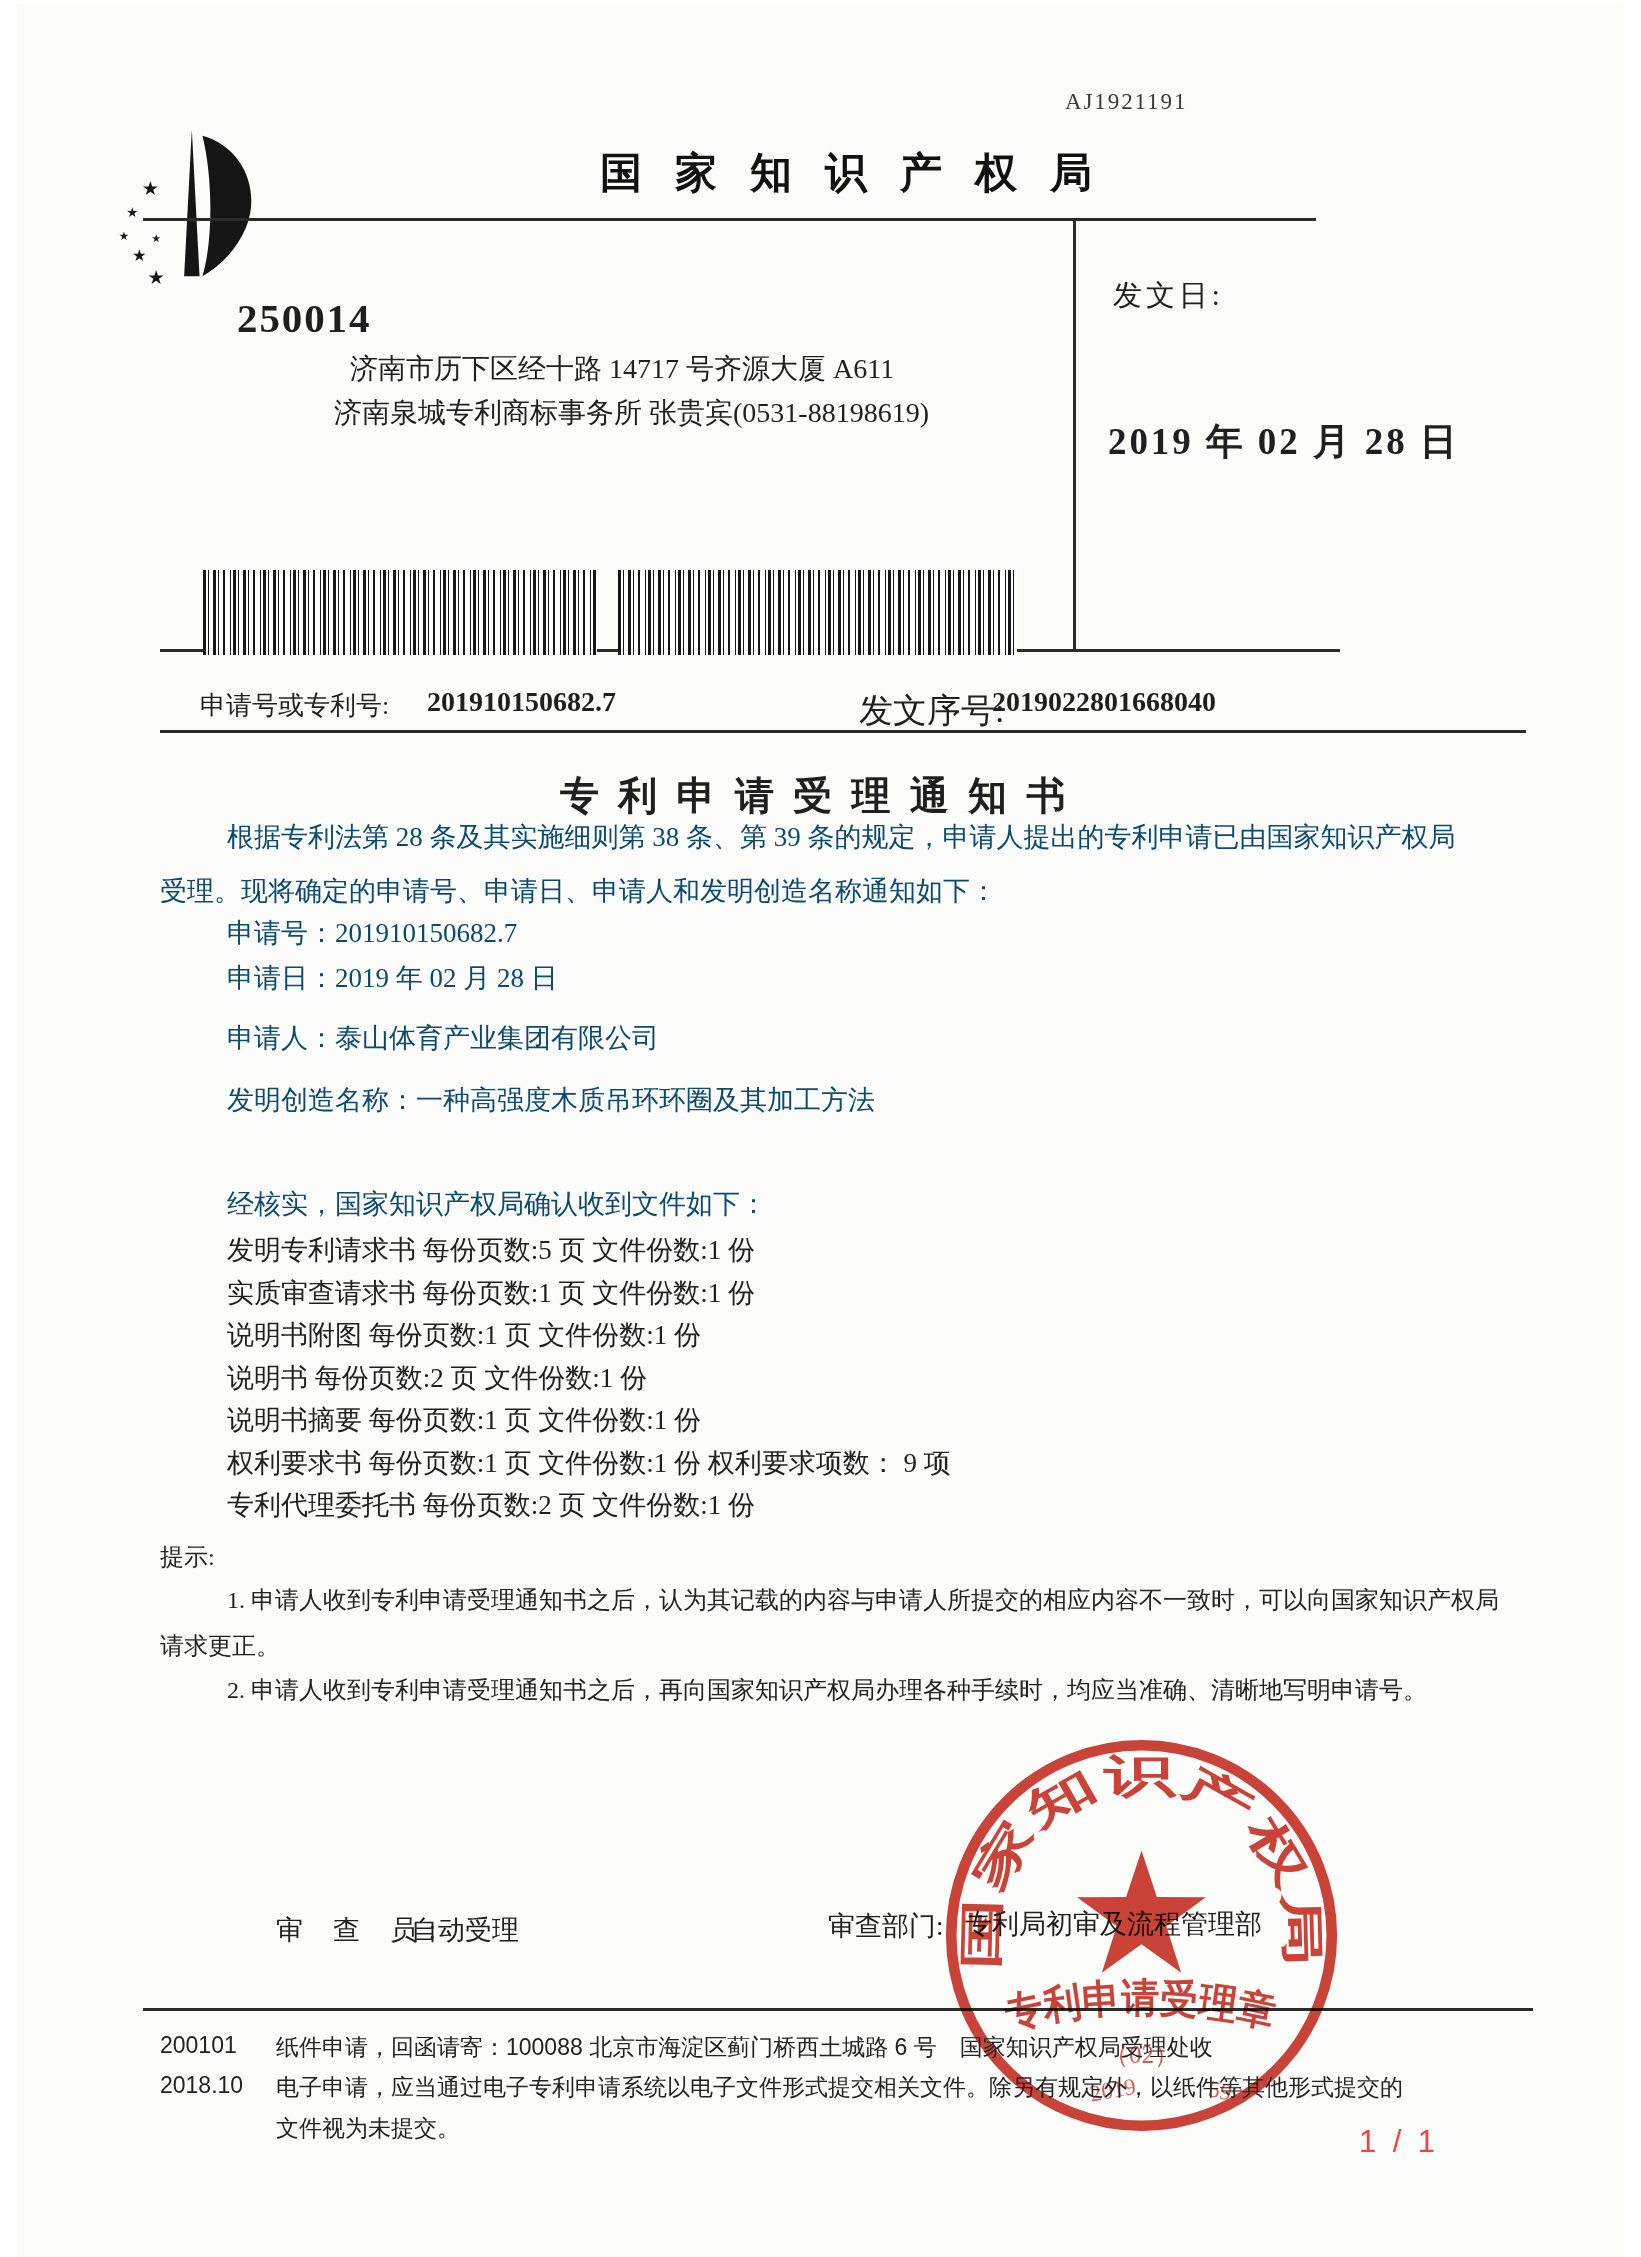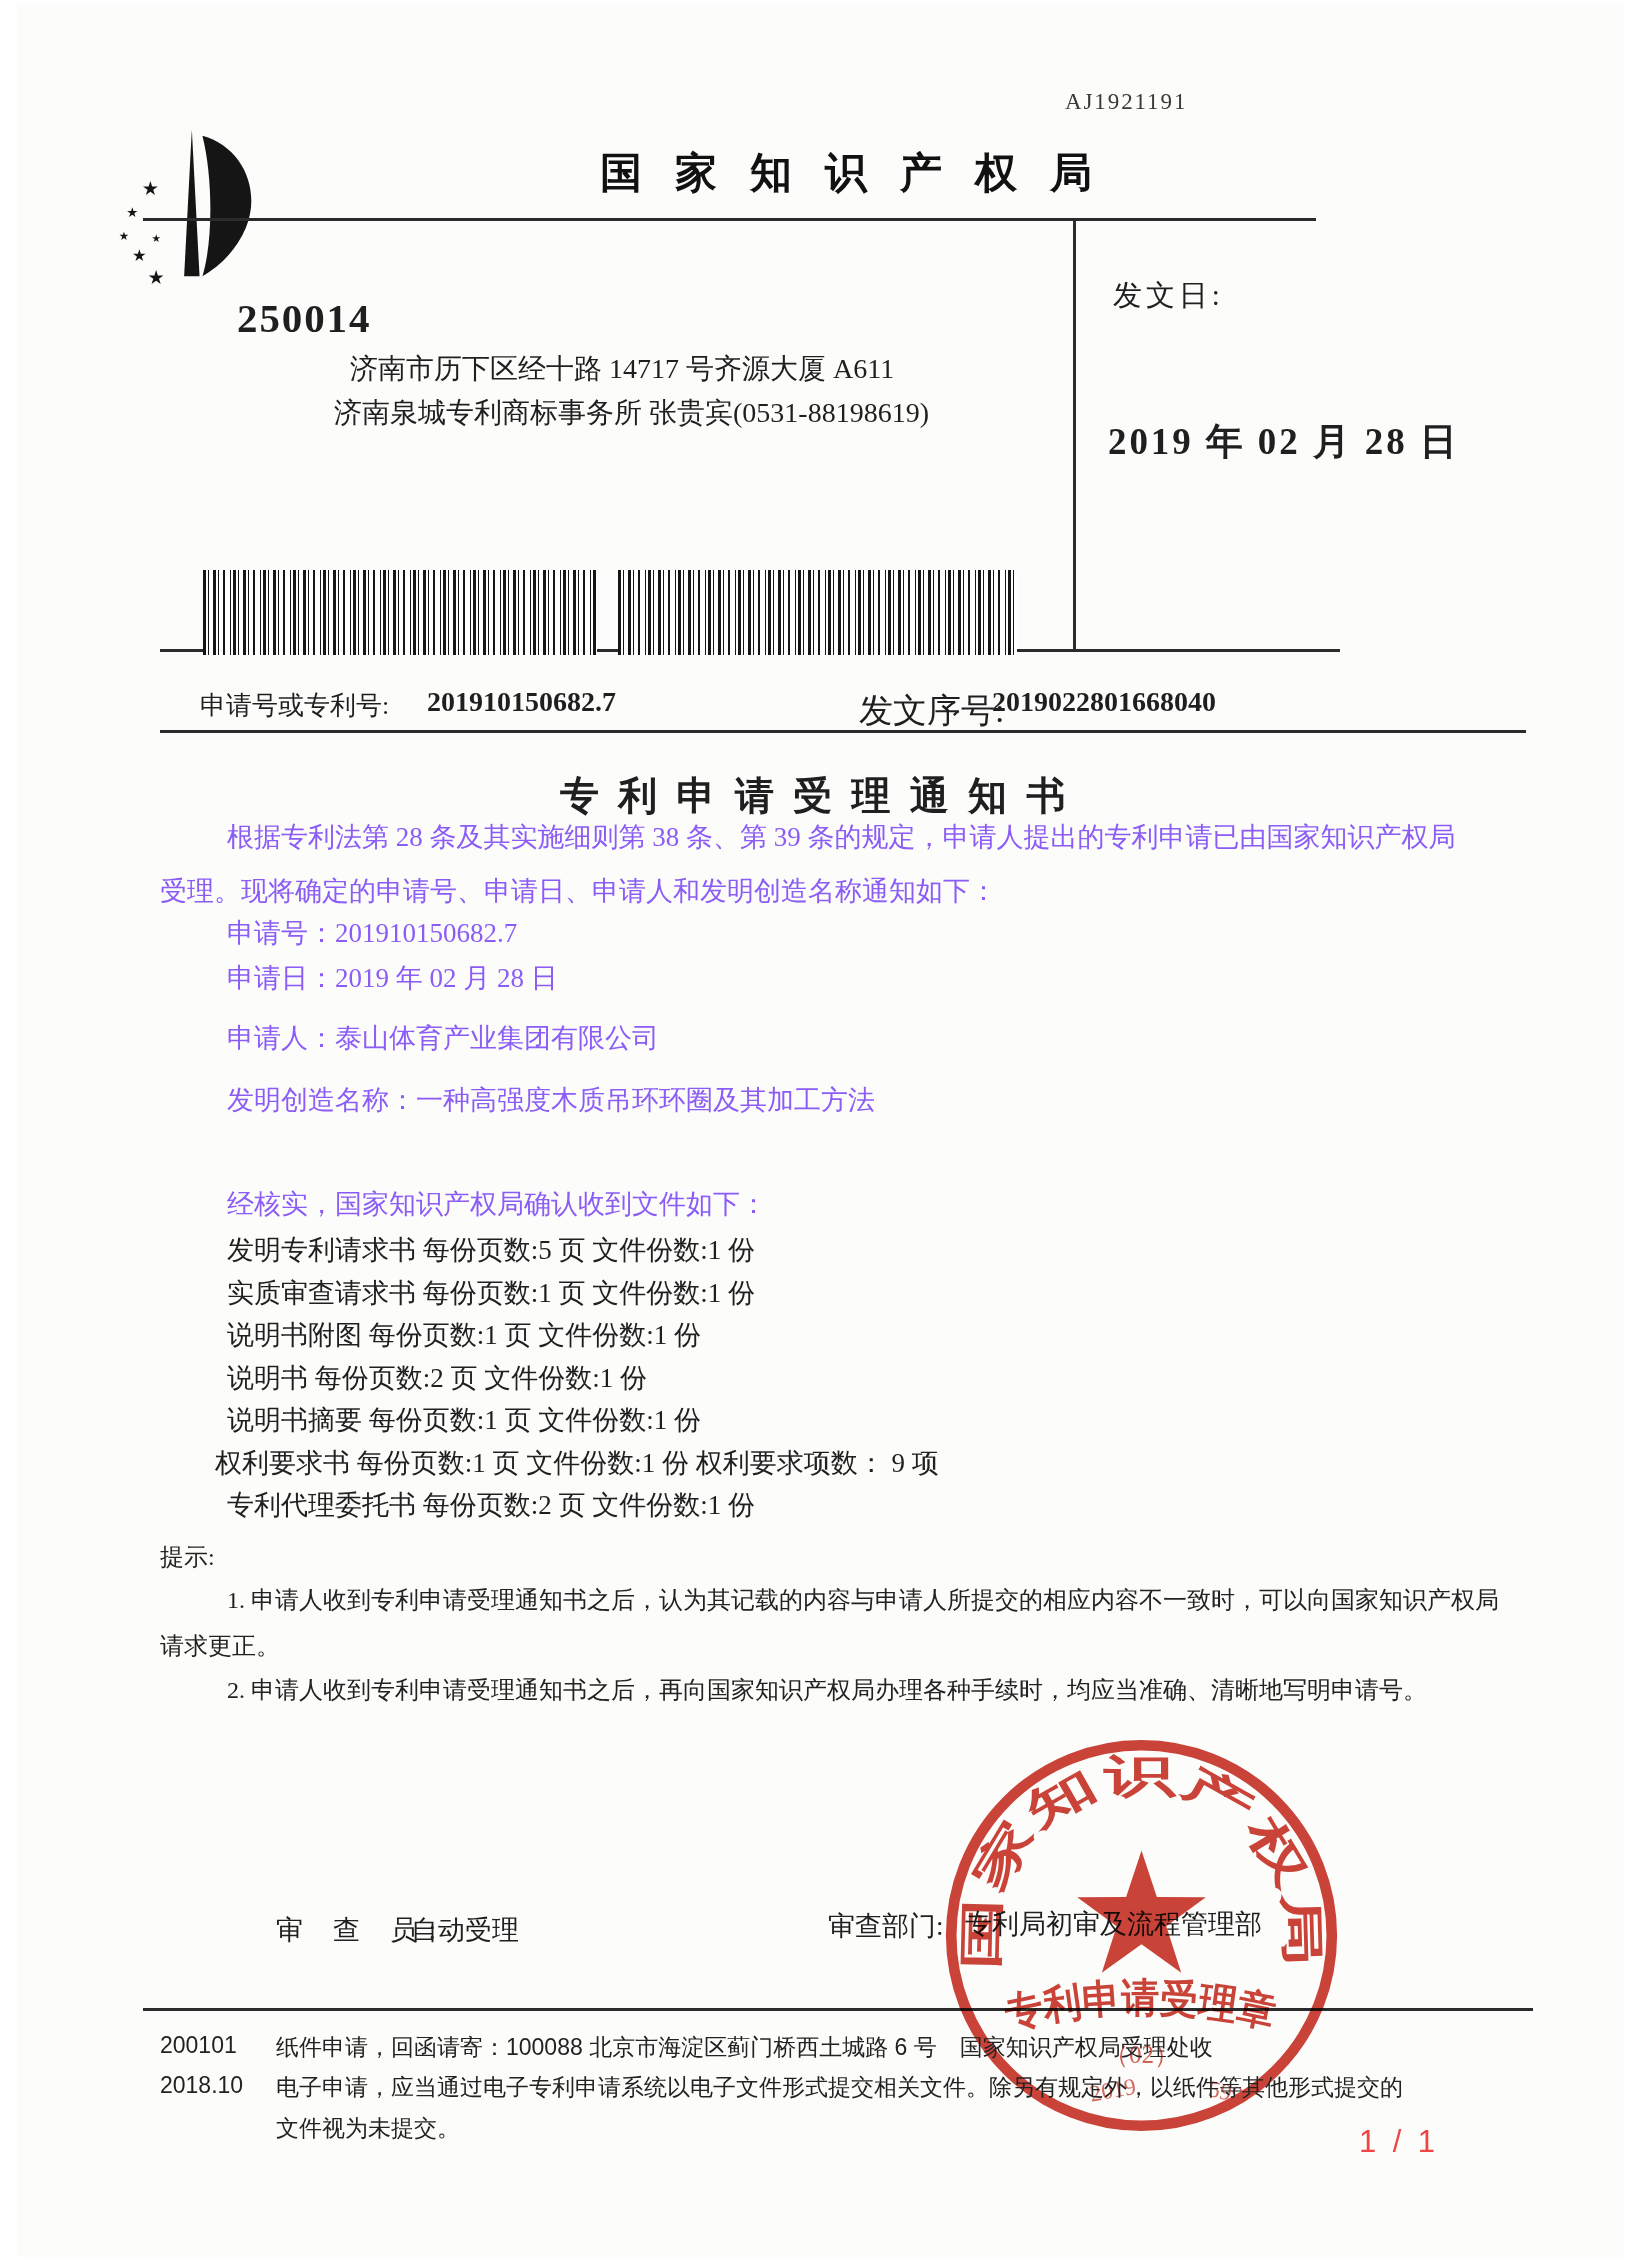--- a/index.html
+++ b/index.html
@@ -49,21 +49,21 @@
   #barcode-2{left:601px;width:399px;}
 
   
   #app-no-label{left:183px;top:684px;font-size:26px;text-align:center;}
   #app-no-value{left:410px;top:682px;font-size:28px;font-weight:bold;}
   #serial-label{left:842px;top:684px;font-size:34px;}
   #serial-value{left:975px;top:682px;font-size:28px;font-weight:bold;}
 
   
   #notice-title{left:543px;top:765px;font-size:39px;font-weight:bold;letter-spacing:19.3px;}
-  .body-line{font-size:27px;color:#8b5cf6;}
+  .body-line{font-size:27px;color:#0c4a6e;}
   #intro-1{left:210px;top:815px;}
   #intro-2{left:143px;top:869px;}
   .doc-row{font-size:27px;}
   #docs .doc-row{position:absolute;left:210px;}
 
   
   .tip{font-size:24px;color:#222;}
   #tips-label{left:143px;top:1497px;font-size:24px;}
 
   
@@ -141,21 +141,21 @@
   <div class="abs serif body-line" style="left:210px;top:1078px;">发明创造名称：一种高强度木质吊环环圈及其加工方法</div>
 
   <div class="abs serif body-line" style="left:210px;top:1182px;">经核实，国家知识产权局确认收到文件如下：</div>
 
   <div id="docs">
     <div class="abs serif doc-row" style="left:210px;top:1228px;">发明专利请求书 每份页数:5 页 文件份数:1 份</div>
     <div class="abs serif doc-row" style="left:210px;top:1271px;">实质审查请求书 每份页数:1 页 文件份数:1 份</div>
     <div class="abs serif doc-row" style="left:210px;top:1313px;">说明书附图 每份页数:1 页 文件份数:1 份</div>
     <div class="abs serif doc-row" style="left:210px;top:1356px;">说明书 每份页数:2 页 文件份数:1 份</div>
     <div class="abs serif doc-row" style="left:210px;top:1398px;">说明书摘要 每份页数:1 页 文件份数:1 份</div>
-    <div class="abs serif doc-row" style="left:198px;top:1441px;">权利要求书 每份页数:1 页 文件份数:1 份 权利要求项数： 9 项</div>
+    <div class="abs serif doc-row" style="left:210px;top:1441px;">权利要求书 每份页数:1 页 文件份数:1 份 权利要求项数： 9 项</div>
     <div class="abs serif doc-row" style="left:210px;top:1483px;">专利代理委托书 每份页数:2 页 文件份数:1 份</div>
   </div>
 
   <div class="abs serif tip" id="tips-label" style="left:143px;top:1537px;">提示:</div>
   <div class="abs serif tip" style="left:210px;top:1580px;">1. 申请人收到专利申请受理通知书之后，认为其记载的内容与申请人所提交的相应内容不一致时，可以向国家知识产权局</div>
   <div class="abs serif tip" style="left:143px;top:1626px;">请求更正。</div>
   <div class="abs serif tip" style="left:210px;top:1670px;">2. 申请人收到专利申请受理通知书之后，再向国家知识产权局办理各种手续时，均应当准确、清晰地写明申请号。</div>
 
   <div class="abs serif" id="examiner-label">审 查 员:</div>
   <div class="abs serif" id="examiner-value">自动受理</div>

